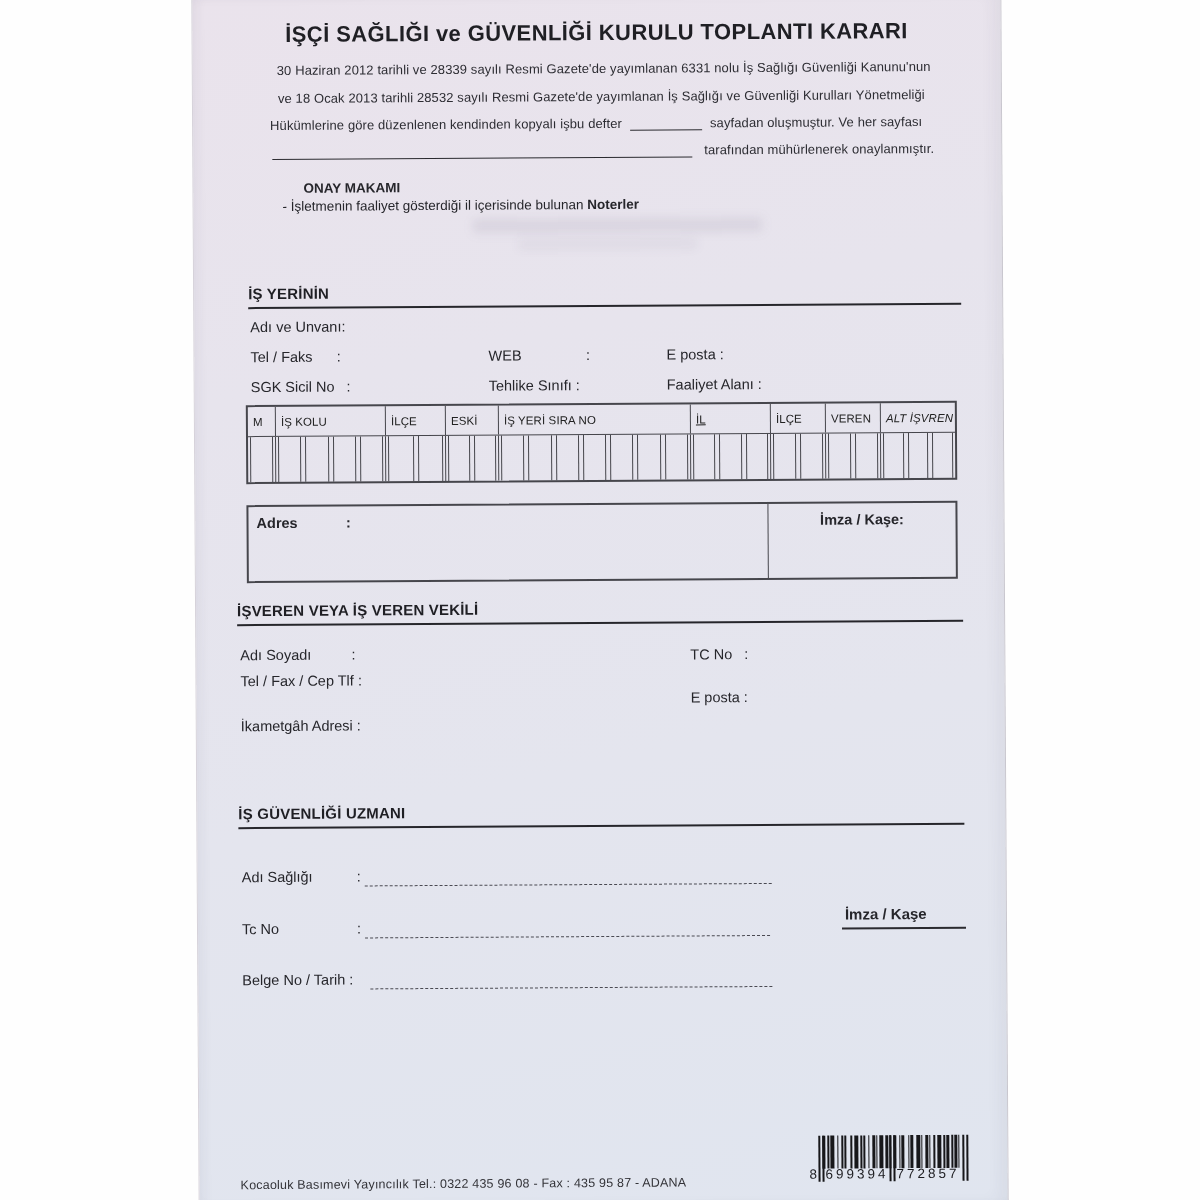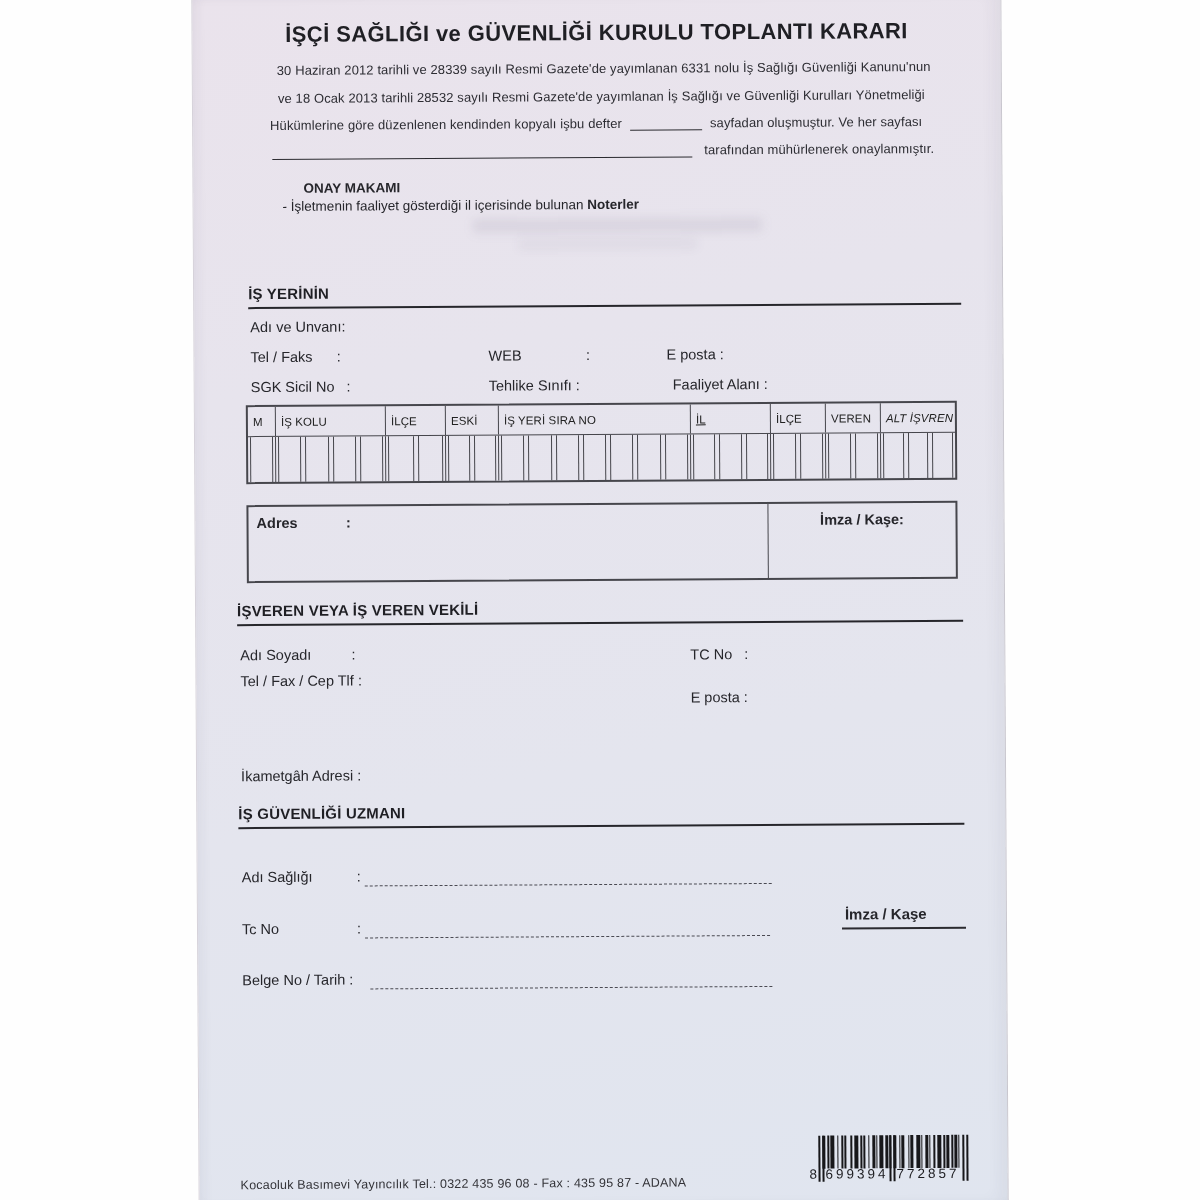--- a/index.html
+++ b/index.html
@@ -77,21 +77,21 @@
     <div class="abs ghost" style="left:475px;top:218px;width:290px;height:15px;"></div>
     <div class="abs ghost" style="left:520px;top:238px;width:180px;height:12px;opacity:.6;"></div>
 
     <div class="abs section-head" style="left:250px;top:283px;width:713px;">İŞ YERİNİN</div>
     <div class="abs label" style="left:252px;top:317px;">Adı ve Unvanı:</div>
     <div class="abs label pre" style="left:252px;top:347px;">Tel / Faks      :</div>
     <div class="abs label pre" style="left:490px;top:347px;">WEB                :</div>
     <div class="abs label" style="left:668px;top:347px;">E posta :</div>
     <div class="abs label pre" style="left:252px;top:377px;">SGK Sicil No   :</div>
     <div class="abs label" style="left:490px;top:377px;">Tehlike Sınıfı :</div>
-    <div class="abs label" style="left:668px;top:377px;margin-left:6px;">Faaliyet Alanı :</div>
+    <div class="abs label" style="left:668px;top:377px;">Faaliyet Alanı :</div>
 
     <div class="abs gt">
       <div class="gt-head" id="gt-head">
           <div class="gt-hcell" style="width: 28px;">M</div>
           <div class="gt-hcell" style="width: 110px;">İŞ KOLU</div>
           <div class="gt-hcell" style="width: 60px;">İLÇE</div>
           <div class="gt-hcell" style="width: 53px;">ESKİ</div>
           <div class="gt-hcell" style="width: 192px;">İŞ YERİ SIRA NO</div>
           <div class="gt-hcell" style="width: 80px; text-decoration: underline;">İL</div>
           <div class="gt-hcell" style="width: 55px;">İLÇE</div>
@@ -153,21 +153,21 @@
       <div class="addr-right">
         <span class="label bold">İmza / Kaşe:</span>
       </div>
     </div>
 
     <div class="abs section-head" style="left:237px;top:600px;width:726px;">İŞVEREN VEYA İŞ VEREN VEKİLİ</div>
     <div class="abs label pre" style="left:240px;top:645px;">Adı Soyadı          :</div>
     <div class="abs label pre" style="left:690px;top:647px;">TC No   :</div>
     <div class="abs label pre" style="left:240px;top:671px;">Tel / Fax / Cep Tlf :</div>
     <div class="abs label" style="left:690px;top:690px;">E posta :</div>
-    <div class="abs label" style="left:240px;top:766px;">İkametgâh Adresi :</div>
+    <div class="abs label" style="left:240px;top:716px;">İkametgâh Adresi :</div>
 
     <div class="abs section-head" style="left:237px;top:803px;width:726px;">İŞ GÜVENLİĞİ UZMANI</div>
 
     <div class="abs label" style="left:240px;top:867px;">Adı Sağlığı</div>
     <div class="abs label" style="left:355px;top:867px;">:</div>
     <div class="abs dash-line" style="left:363px;top:884px;width:407px;"></div>
 
     <div class="abs label" style="left:240px;top:919px;">Tc No</div>
     <div class="abs label" style="left:355px;top:919px;">:</div>
     <div class="abs dash-line" style="left:363px;top:936px;width:405px;"></div>

